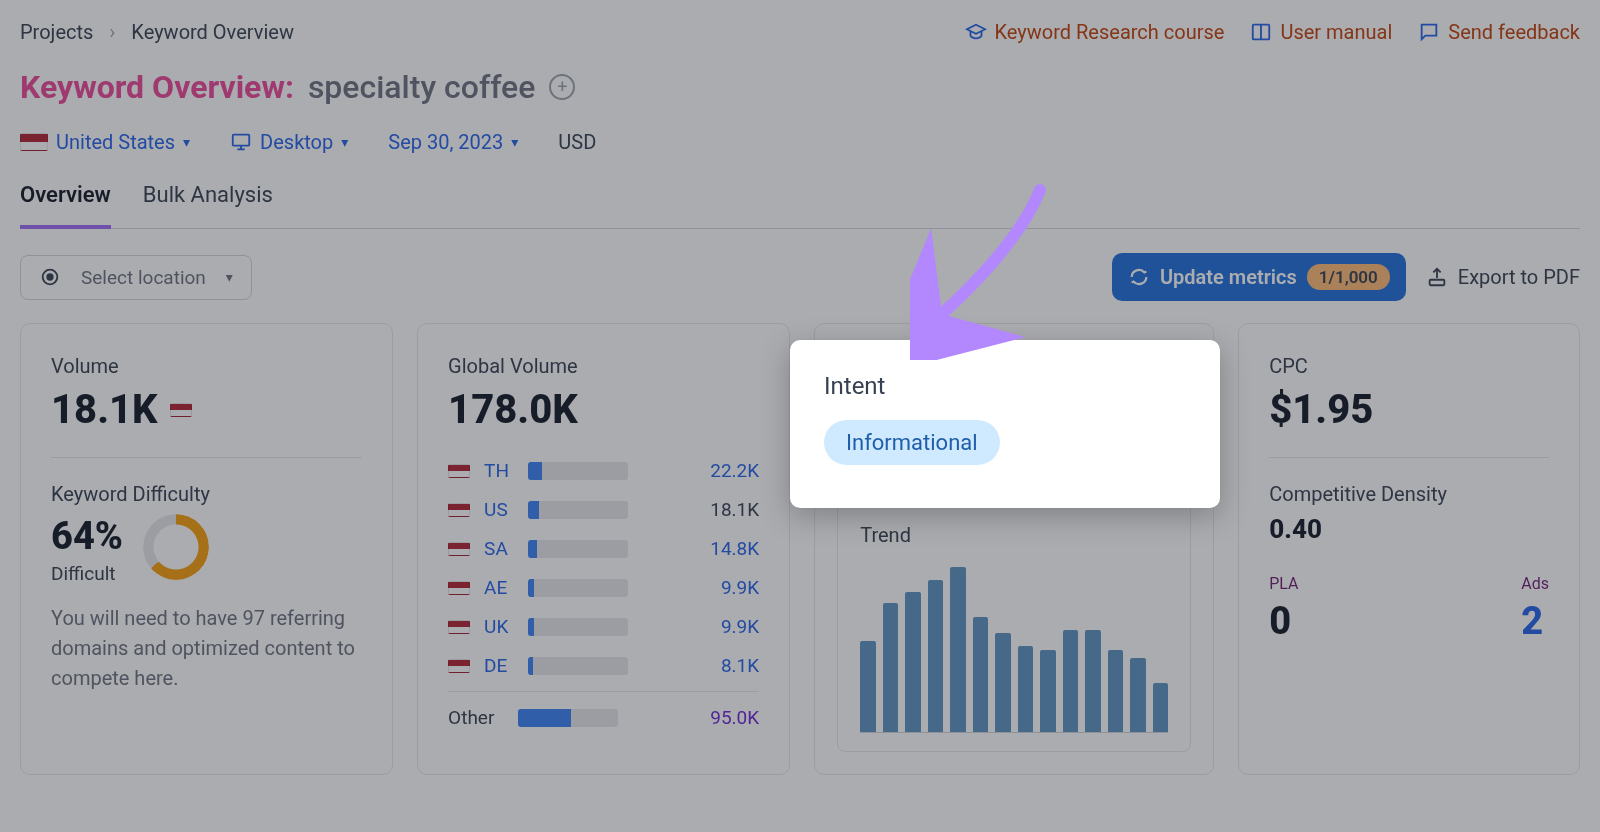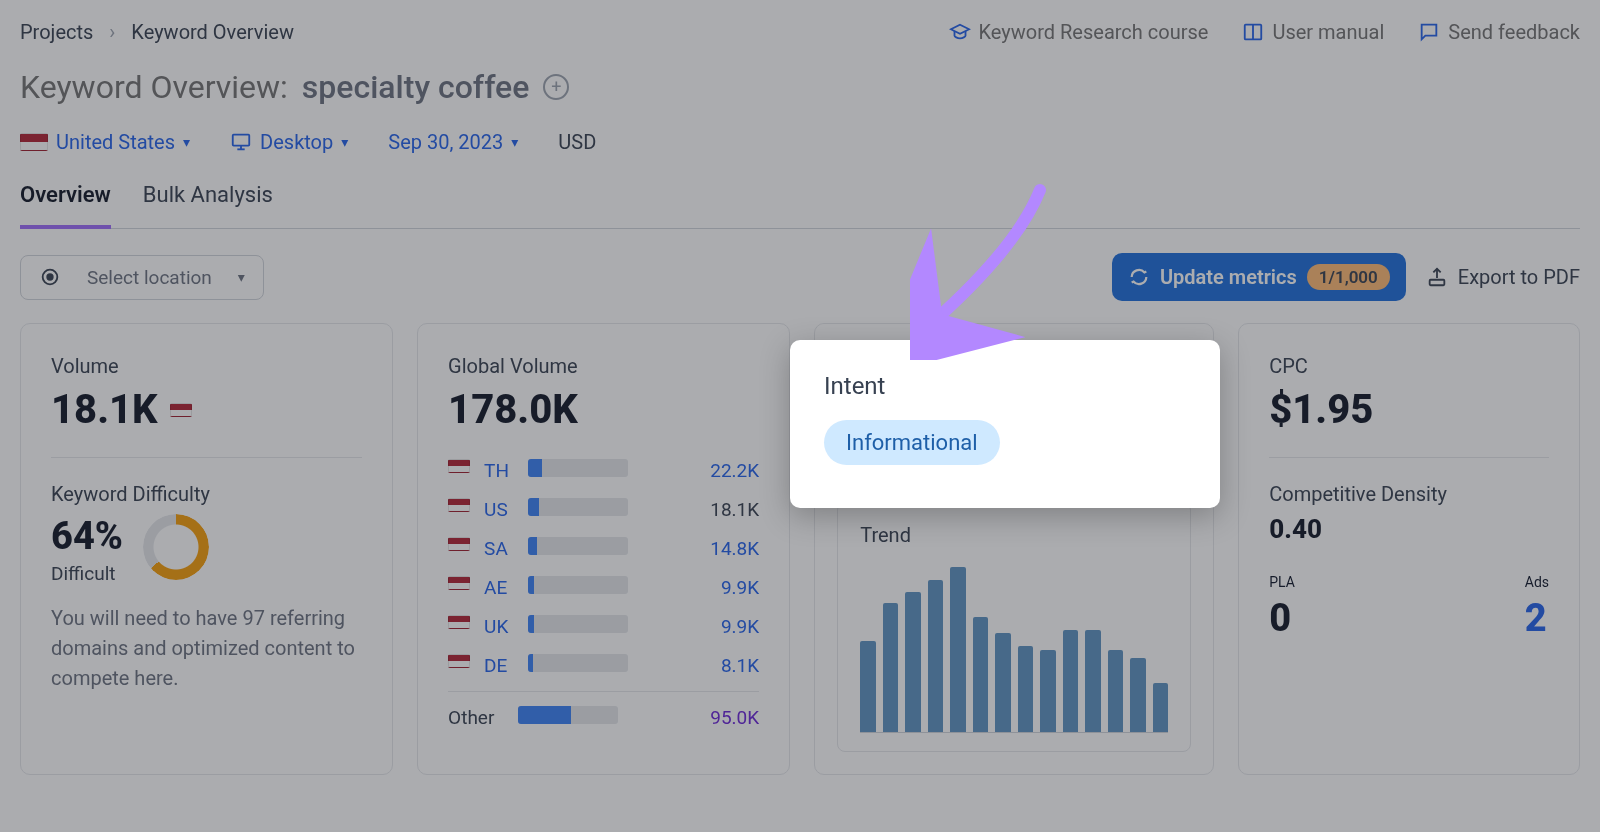--- a/index.html
+++ b/index.html
@@ -27,42 +27,42 @@
   .breadcrumb {
     display: flex;
     align-items: center;
     gap: 16px;
     font-size: 20px;
     color: #374151;
   }
   .breadcrumb .sep { color: #9ca3af; }
   .toplinks {
     display: flex;
-    gap: 34px;
+    gap: 26px;
     font-size: 20px;
-    color: #737373;
+    color: #c2410c;
     justify-content: space-between;
   }
   .toplinks .link {
     display: flex;
     align-items: center;
     gap: 8px;
     cursor: pointer;
   }
   .toplinks svg { width: 22px; height: 22px; fill: none; stroke: #2563eb; stroke-width: 2; }
   .title-row {
     display: flex;
     align-items: center;
     gap: 14px;
     margin-bottom: 24px;
   }
   .title-label {
     font-size: 32px;
-    font-weight: 400;
-    color: #737373;
+    font-weight: 700;
+    color: #ec4899;
   }
   .title-keyword {
     font-size: 32px;
     font-weight: 500;
     color: #6b7280;
   }
   .add-circle {
     width: 26px; height: 26px;
     border: 2px solid #9ca3af;
     border-radius: 50%;
@@ -102,21 +102,21 @@
   }
   .actions-row {
     display: flex;
     justify-content: space-between;
     align-items: center;
     margin-bottom: 22px;
   }
   .select-location {
     display: flex;
     align-items: center;
-    gap: 26px;
+    gap: 20px;
     border: 1px solid #d1d5db;
     border-radius: 8px;
     padding: 10px 18px;
     font-size: 19px;
     color: #6b7280;
     cursor: pointer;
   }
   .right-actions {
     display: flex;
     align-items: center;
@@ -174,20 +174,21 @@
   .ring {
     width: 66px; height: 66px;
     border-radius: 50%;
     background: conic-gradient(#f59e0b 0 230deg, #e5e7eb 230deg 360deg);
     -webkit-mask: radial-gradient(circle, transparent 22px, #000 23px);
     mask: radial-gradient(circle, transparent 22px, #000 23px);
   }
   .gv-list { margin-top: 18px; }
   .gv-row {
     display: flex;
+    align-items: center;
     gap: 14px;
     font-size: 19px;
     padding: 8px 0;
   }
   .gv-row .cc { color: #2563eb; width: 30px; }
   .gv-row .bar {
     flex: 0 0 100px;
     height: 18px;
     background: #e5e7eb;
     border-radius: 3px;
@@ -233,21 +234,21 @@
     height: 170px;
     border-bottom: 1px solid #d1d5db;
     padding-bottom: 0;
   }
   .trend-chart .tbar {
     width: 17px;
     background: #5e94c2;
     border-radius: 2px 2px 0 0;
   }
   .cd-row { display:flex; justify-content: space-between; margin-top: 30px; }
-  .cd-item .lbl { font-size: 14px; color: #0f172a; margin-bottom: 6px; }
+  .cd-item .lbl { font-size: 16px; color: #701a75; margin-bottom: 6px; }
   .cd-item .v { font-size: 38px; font-weight: 800; color: #111827; }
   .cd-item .v.blue { color: #2563eb; }
 
   .flag {
     width: 22px; height: 14px; display:inline-block; border-radius:2px;
     background: linear-gradient(#b22234 0 50%, #fff 50% 100%);
     position: relative; border:1px solid rgba(0,0,0,0.1);
   }
   .flag.big { width: 28px; height: 18px; }
 

